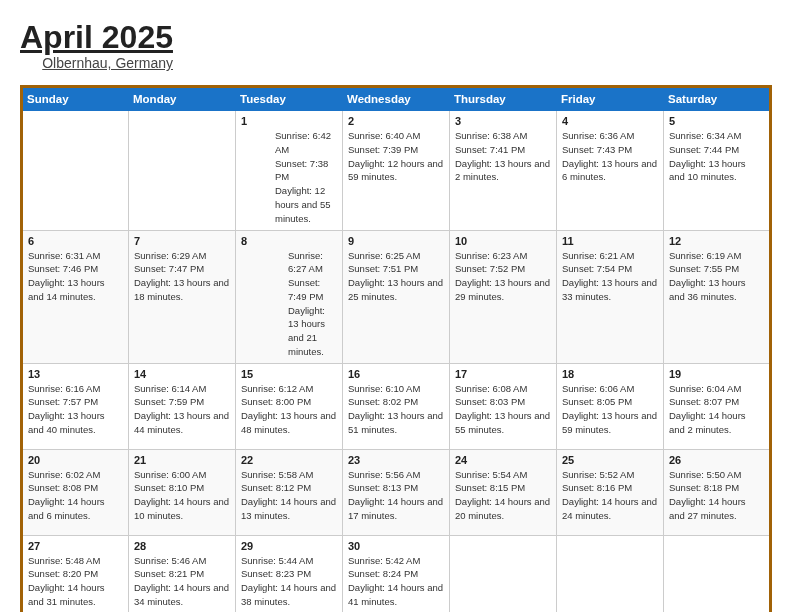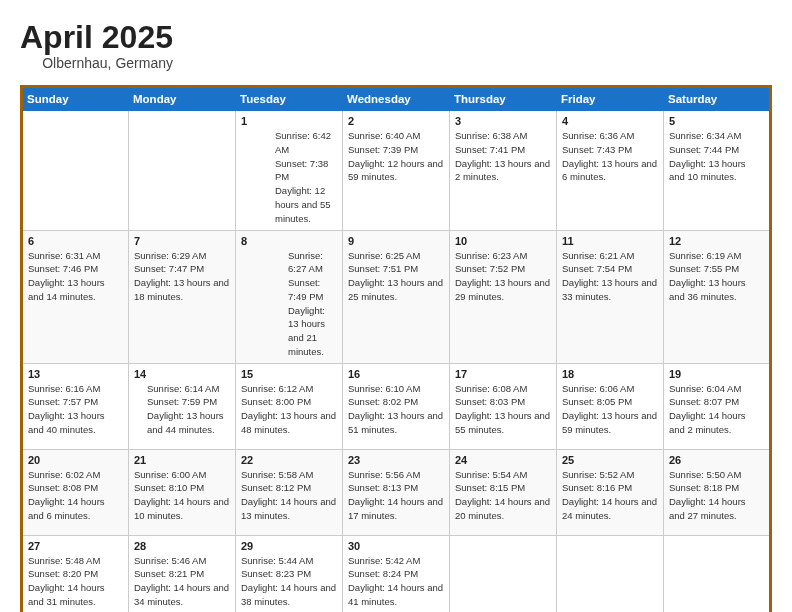--- a/index.html
+++ b/index.html
@@ -48,24 +48,26 @@
       height: 28px;
     }
     .title-block {
       text-align: right;
     }
     .month-year {
       font-size: 32px;
       font-weight: bold;
       color: #222;
       line-height: 1.1;
+      text-decoration: underline;
     }
     .location {
       font-size: 14px;
       color: #444;
+      text-decoration: underline;
     }
     .calendar {
       flex: 1;
       border: 3px solid #a16207;
       border-collapse: collapse;
       width: 100%;
       table-layout: fixed;
     }
     .calendar th {
       background-color: #1a73c8;
@@ -211,21 +213,21 @@
         </tr>
         <tr>
           <td>
             <div class="day-number">13</div>
             <div class="cell-text" style="white-space: pre-line;">Sunrise: 6:16 AM
 Sunset: 7:57 PM
 Daylight: 13 hours and 40 minutes.</div>
           </td>
           <td>
             <div class="day-number">14</div>
-            <div class="cell-text" style="white-space: pre-line; margin-left: 13px;">Sunrise: 6:14 AM
+            <div class="cell-text" style="white-space: pre-line;">Sunrise: 6:14 AM
 Sunset: 7:59 PM
 Daylight: 13 hours and 44 minutes.</div>
           </td>
           <td>
             <div class="day-number">15</div>
             <div class="cell-text" style="white-space: pre-line;">Sunrise: 6:12 AM
 Sunset: 8:00 PM
 Daylight: 13 hours and 48 minutes.</div>
           </td>
           <td>

